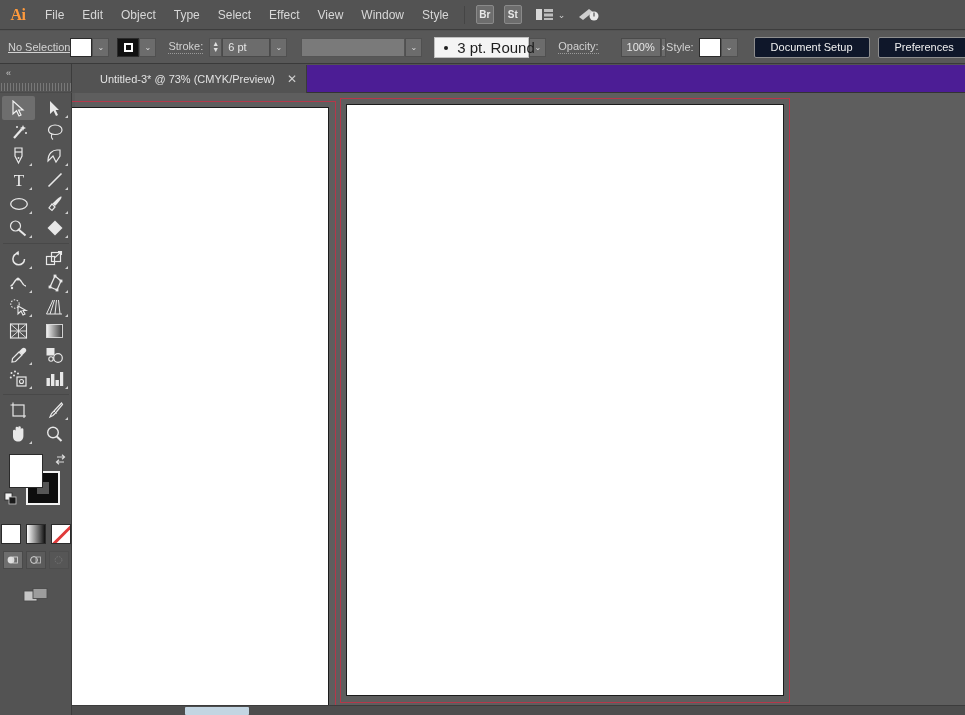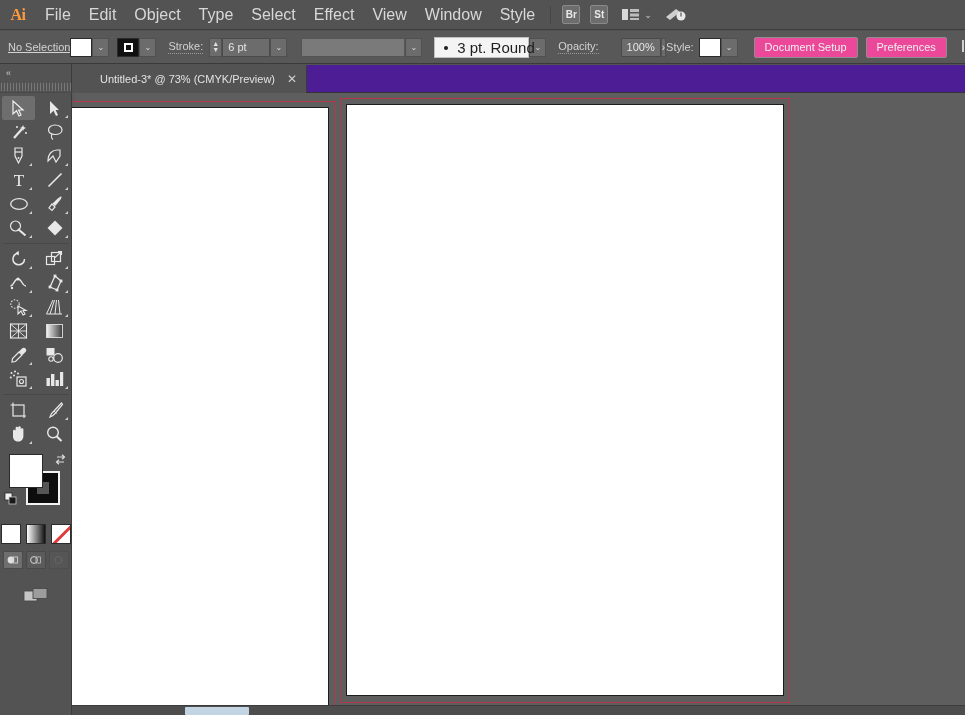--- a/index.html
+++ b/index.html
@@ -23,21 +23,21 @@
   }
   .ai-logo {
     width: 36px; height: 30px;
     display: flex; align-items: center; justify-content: center;
     font-weight: bold; font-size: 16px; color: #ff9a3c;
     font-family: "Liberation Serif", serif;
     letter-spacing: -0.5px;
   }
   .menu-item {
     padding: 0 9px; height: 30px; line-height: 30px;
-    font-size: 16px; color: #d8d8d8; cursor: default; white-space: nowrap;
+    font-size: 12px; color: #d8d8d8; cursor: default; white-space: nowrap;
   }
   .menu-sep { width: 1px; height: 18px; background: #454545; margin: 0 6px; }
   .mini-btn {
     width: 18px; height: 19px; margin: 0 5px;
     border: 1px solid #8a8a8a; border-radius: 2px;
     background: #6d6d6d;
     display: flex; align-items: center; justify-content: center;
     font-size: 10px; color: #e8e8e8; font-weight: bold; cursor: default;
   }
   .arrange-ico { width: 20px; height: 16px; margin-left: 8px; position: relative; }
@@ -92,22 +92,22 @@
   .brush-field {
     width: 95px; height: 21px; background: #f4f4f4; border: 1px solid #c0c0c0;
     color: #1e1e1e; font-size: 15px; line-height: 19px;
     padding-left: 22px; position: relative; white-space: nowrap;
   }
   .brush-dot {
     position: absolute; left: 9px; top: 8px;
     width: 4px; height: 4px; border-radius: 50%; background: #1e1e1e;
   }
   .cb-btn {
-    height: 21px; padding: 0 10px; line-height: 19px;
-    background: #ec4899; border: 1px solid #8e8e8e; border-radius: 2px;
+    height: 21px; padding: 0 16px; line-height: 19px;
+    background: #0f172a; border: 1px solid #8e8e8e; border-radius: 2px;
     color: #f0f0f0; font-size: 11px; white-space: nowrap; cursor: default; text-align: right;
   }
   .arrow-btn {
     width: 15px; height: 19px; background: #6c6c6c; border: 1px solid #505050;
     display: flex; align-items: center; justify-content: center;
     font-size: 10px; color: #e0e0e0;
   }
 
   
   .tabbar {

